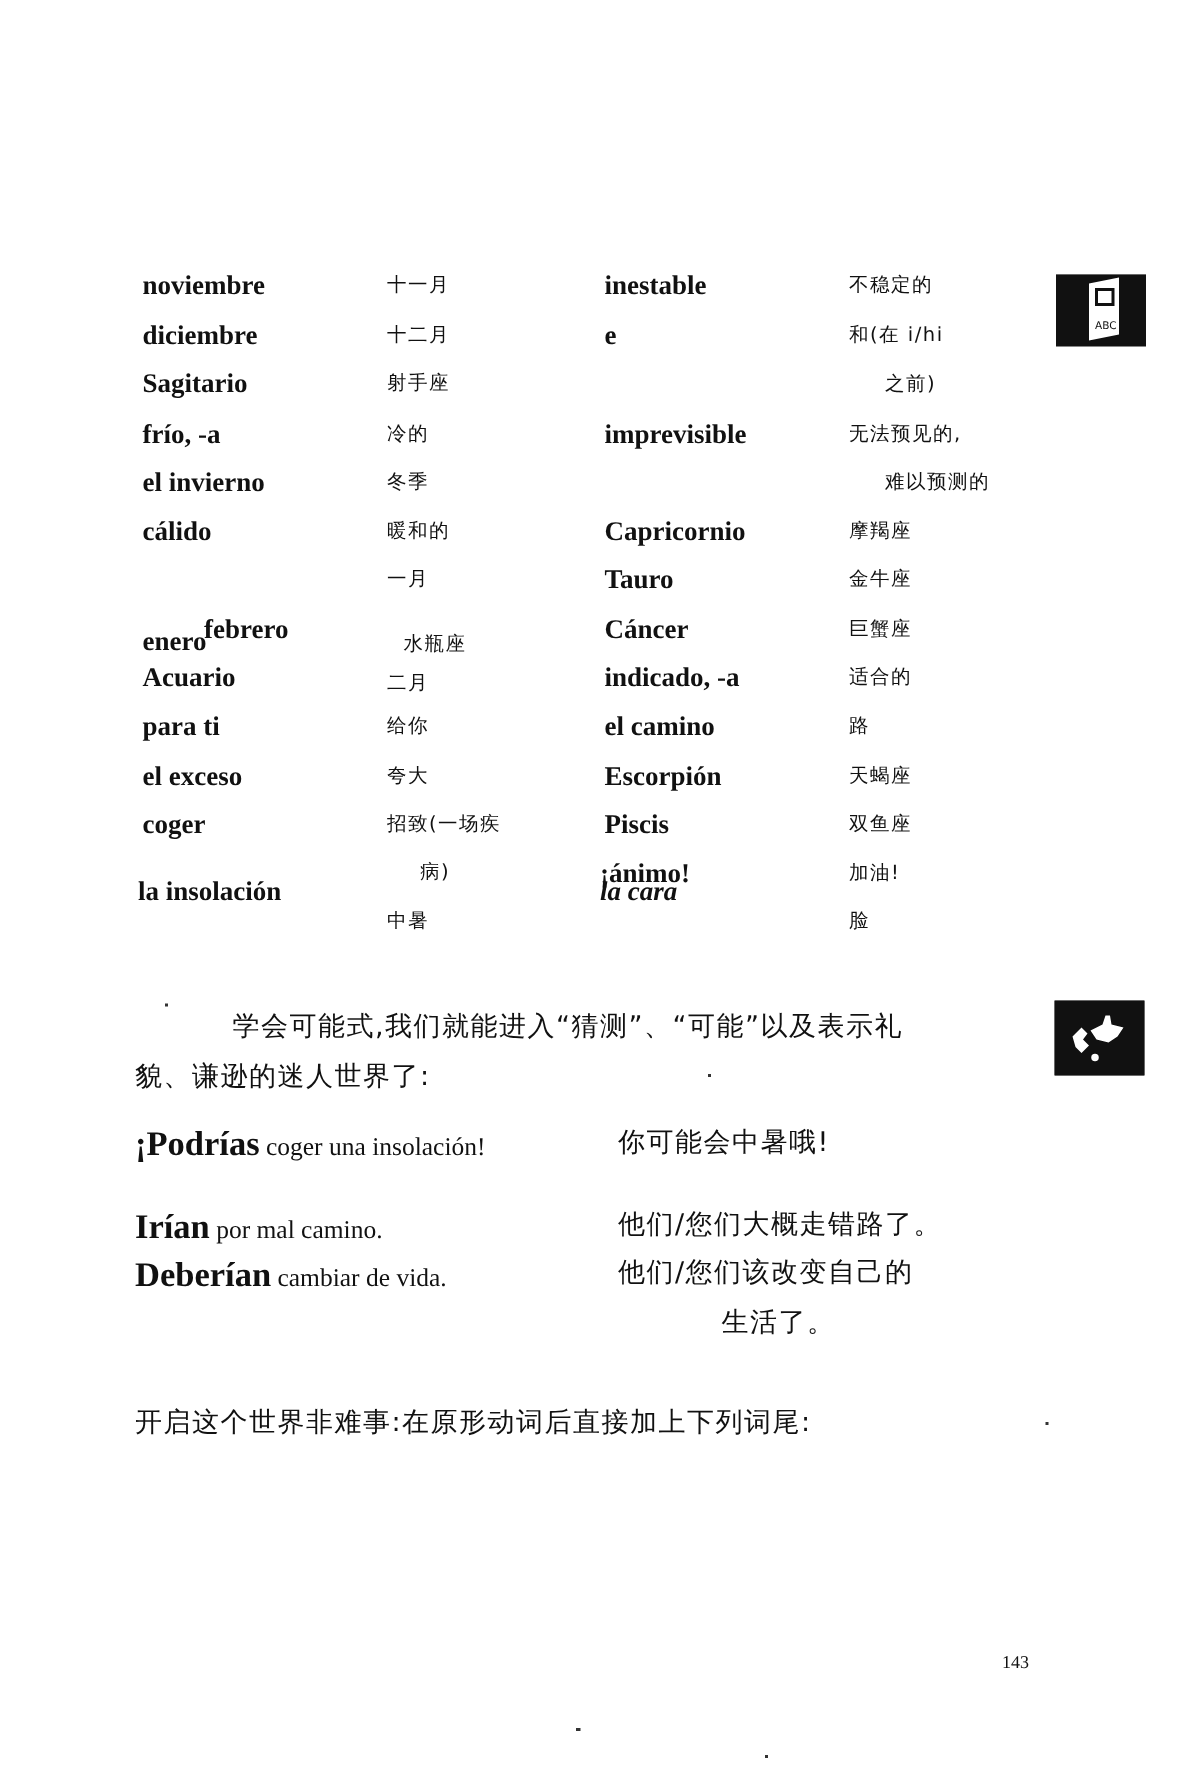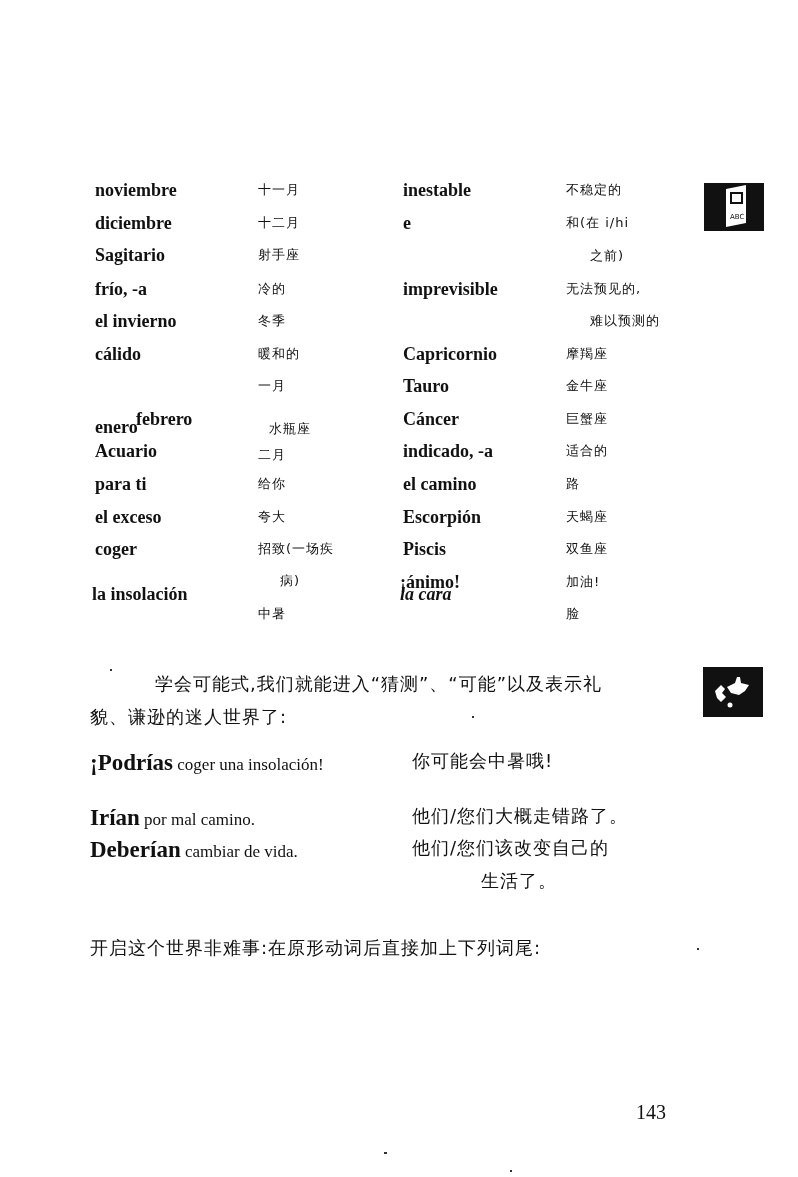--- a/index.html
+++ b/index.html
@@ -11,21 +11,21 @@
       font-family: "DejaVu Serif", serif;
       color: #111111;
     }
     .es { position: absolute; font-family: "Liberation Serif", serif; font-weight: bold; font-size: 18px; white-space: nowrap; }
     .zh { position: absolute; font-family: "DejaVu Sans", sans-serif; font-size: 13px; white-space: nowrap; letter-spacing: 1px; }
     .icon-box { position: absolute; background: #111; }
     .para { position: absolute; font-family: "DejaVu Sans", sans-serif; font-size: 18px; white-space: nowrap; letter-spacing: 1px; }
     .ex-es { position: absolute; font-family: "Liberation Serif", serif; font-size: 17px; white-space: nowrap; }
     .ex-es b { font-weight: bold; font-size: 23px; }
     .ex-zh { position: absolute; font-family: "DejaVu Sans", sans-serif; font-size: 18px; white-space: nowrap; letter-spacing: 1px; }
-    .pagenum { position: absolute; font-family: "Liberation Serif", serif; font-size: 20px; }
+    .pagenum { position: absolute; font-family: "Liberation Serif", serif; font-size: 12px; margin-left: 32px; }
     .speck { position: absolute; background: #333; width: 2px; height: 2px; }
   </style>
 </head>
 <body>
 
 <div>
   <div class="es" style="left:95px;top:180px;">noviembre</div>
   <div class="zh" style="left:258px;top:181px;">十一月</div>
 
   <div class="es" style="left:95px;top:213px;">diciembre</div>

